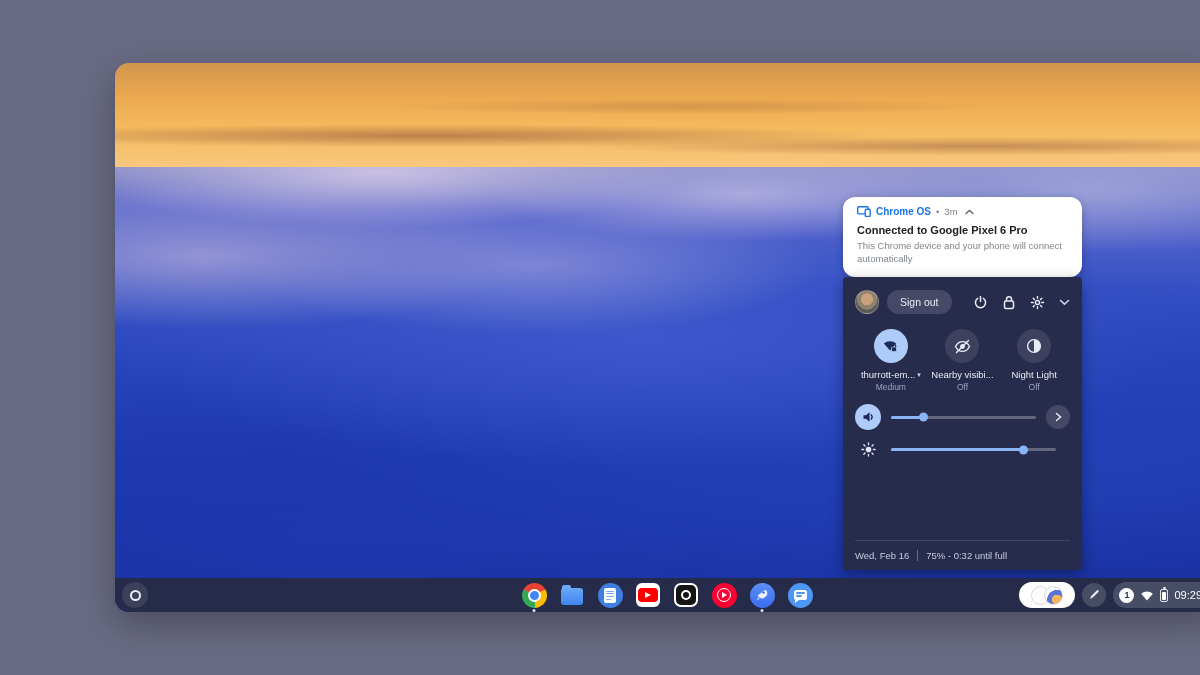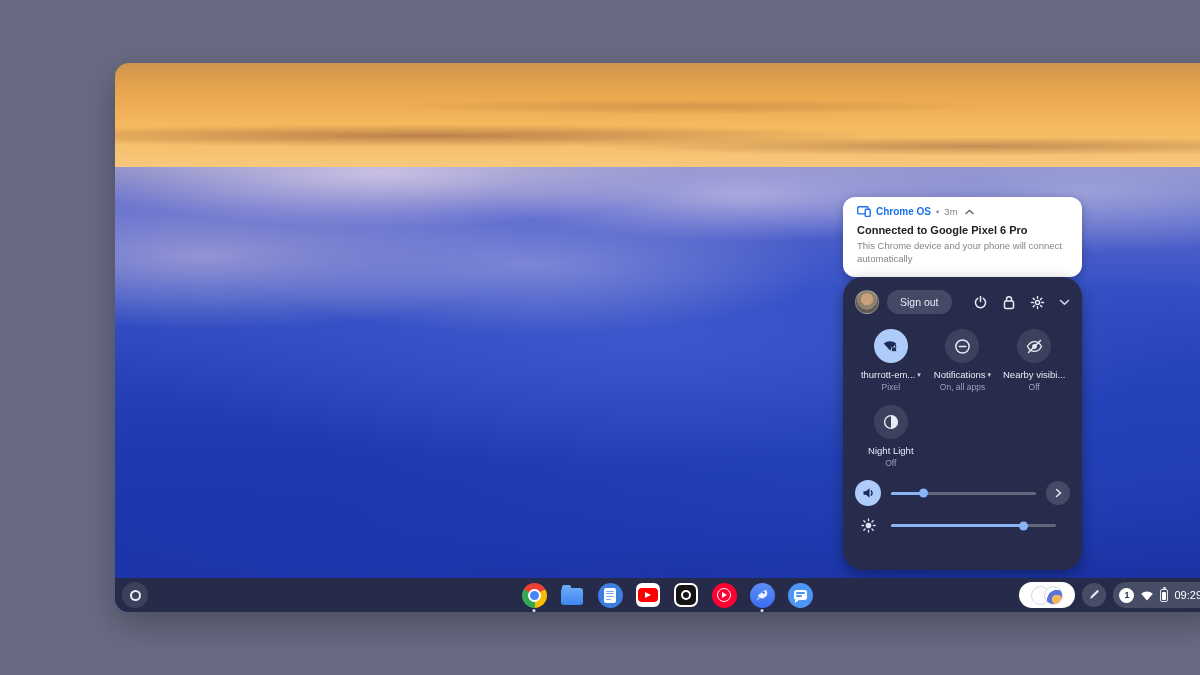--- a/index.html
+++ b/index.html
@@ -35,21 +35,21 @@
     box-shadow:0 2px 8px rgba(0,0,0,.25); }
   .notif-head { display:flex; align-items:center; gap:5px; }
   .notif-app { color:#1a73e8; font-size:10px; font-weight:bold; }
   .notif-meta { color:#80868b; font-size:9.5px; }
   .notif-title { margin-top:7px; font-size:11px; font-weight:bold; color:#202124; }
   .notif-body { margin-top:3px; font-size:9.5px; line-height:1.4; color:#80868b; }
   .notif-chevron { margin-left:2px; display:flex; }
 
   
   .panel { position:absolute; left:728px; top:214px; width:239px; height:293px;
-    background:#272c4c; border-radius:20px; box-shadow:0 4px 14px rgba(0,0,0,.35);
+    background:#272c4c; border-radius:4px; box-shadow:0 4px 14px rgba(0,0,0,.35);
     color:#e8eaf5; display:flex; flex-direction:column; padding:10px 12px 0; }
   .panel-head { display:flex; align-items:center; height:30px; }
   .avatar { width:24px; height:24px; border-radius:50%;
     background:radial-gradient(circle at 50% 38%, #caa17b 0 34%, #8d826f 35% 58%, #5d5a55 59% 100%);
     border:1px solid rgba(255,255,255,.25); }
   .signout { margin-left:8px; background:rgba(255,255,255,.14); border:none; color:#e8eaf5;
     font-size:10.5px; padding:6px 13px; border-radius:15px; font-family:inherit; }
   .head-icons { margin-left:auto; display:flex; align-items:center; gap:14px; }
   .icon-btn { display:flex; align-items:center; justify-content:center; background:none; border:none; padding:0; }
 
@@ -211,36 +211,23 @@
           <svg width="17" height="16" viewBox="0 0 17 16">
               <path d="M8 12.6 L1.8 5.4 A9.6 9.6 0 0 1 14.2 5.4 Z" fill="#1c2b55"></path>
               <rect x="9.5" y="9" width="5" height="4.4" rx="1" fill="#1c2b55" stroke="#aecbfa" stroke-width="0.8"></rect>
               <path d="M10.7 9 V8 a1.5 1.5 0 0 1 3 0 V9" fill="none" stroke="#1c2b55" stroke-width="1.2"></path>
             </svg>
         </div>
         <div class="tile-label">
             <span>thurrott-em...</span>
             <span class="caret">▾</span>
           </div>
-        <div class="tile-sub">Pixel</div>
-      </div>
-
-      <div class="tile">
-        <div class="tile-circle">
-          <svg width="17" height="17" viewBox="0 0 17 17">
-              <circle cx="8.5" cy="8.5" r="6.6" fill="none" stroke="#e8eaf5" stroke-width="1.5"></circle>
-              <line x1="5.3" y1="8.5" x2="11.7" y2="8.5" stroke="#e8eaf5" stroke-width="1.5" stroke-linecap="round"></line>
-            </svg>
-        </div>
-        <div class="tile-label">
-            <span>Notifications</span>
-            <span class="caret">▾</span>
-          </div>
-        <div class="tile-sub">On, all apps</div>
-      </div>
+        <div class="tile-sub">Medium</div>
+      </div>
+
 
 
       <div class="tile">
         <div class="tile-circle">
           <svg width="17" height="15" viewBox="0 0 17 15">
               <path d="M1.5 7.5 C3.2 4.2 5.6 2.6 8.5 2.6 C11.4 2.6 13.8 4.2 15.5 7.5 C13.8 10.8 11.4 12.4 8.5 12.4 C5.6 12.4 3.2 10.8 1.5 7.5 Z" fill="none" stroke="#e8eaf5" stroke-width="1.4"></path>
               <circle cx="8.5" cy="7.5" r="2.4" fill="#e8eaf5"></circle>
               <line x1="2.5" y1="13.5" x2="14.5" y2="1.5" stroke="#e8eaf5" stroke-width="1.5" stroke-linecap="round"></line>
             </svg>
         </div>
@@ -287,20 +274,25 @@
         <svg width="15" height="15" viewBox="0 0 16 16">
             <circle cx="8" cy="8" r="3" fill="#dfe3f5"></circle>
             <path d="M8 1 V2.8 M8 13.2 V15 M1 8 H2.8 M13.2 8 H15 M3 3 l1.3 1.3 M11.7 11.7 l1.3 1.3 M13 3 l-1.3 1.3 M4.3 11.7 L3 13" stroke="#dfe3f5" stroke-width="1.4" stroke-linecap="round"></path>
           </svg>
       </div>
       <div class="slider" style="margin-right:14px;">
         <div class="slider-fill" style="width: 80%;"></div>
       </div>
     </div>
 
+    <div class="panel-footer">
+      <span>Wed, Feb 16</span>
+      <span class="v-div"></span>
+      <span>75% - 0:32 until full</span>
+    </div>
   </div>
 
   <div class="taskbar">
     <button class="launcher">
       <span class="launcher-ring"></span>
     </button>
 
     <div class="shelf">
       <button class="app">
         <span class="ic-chrome">

